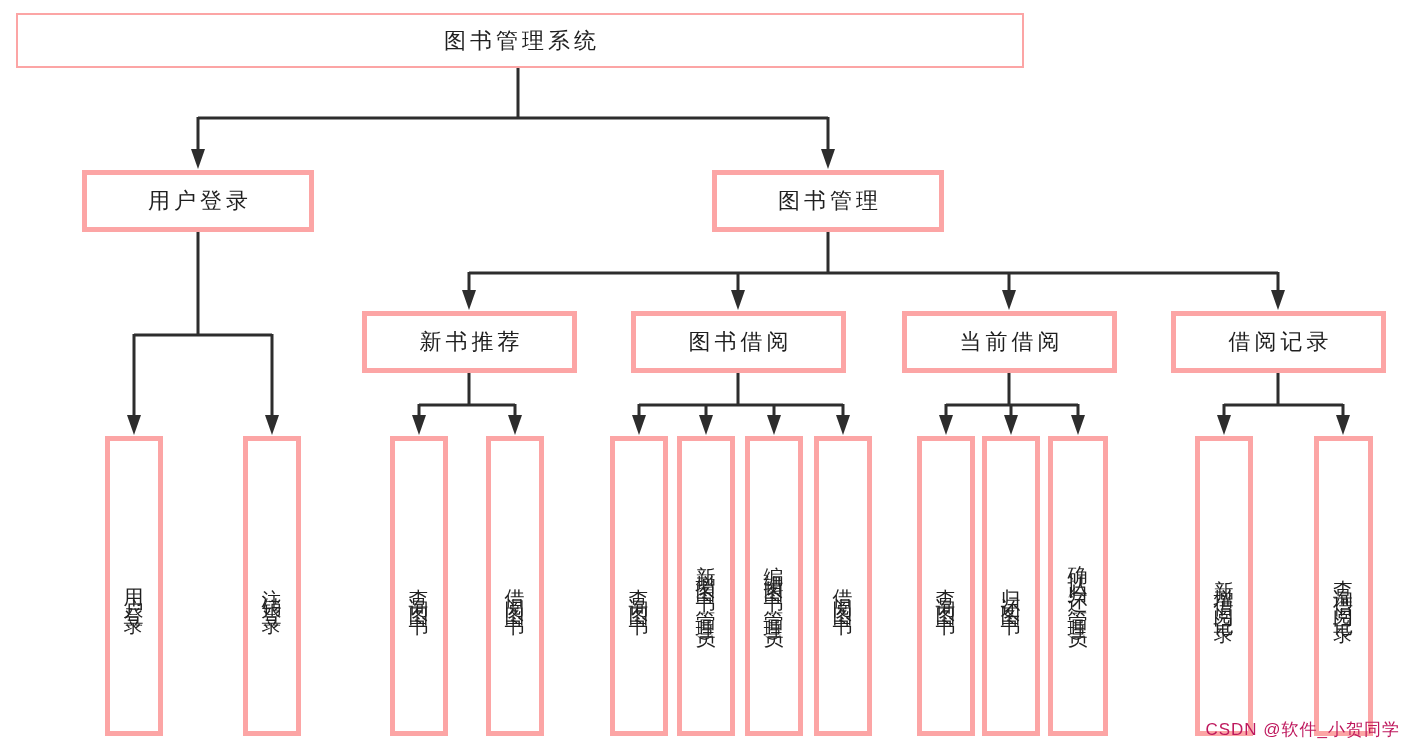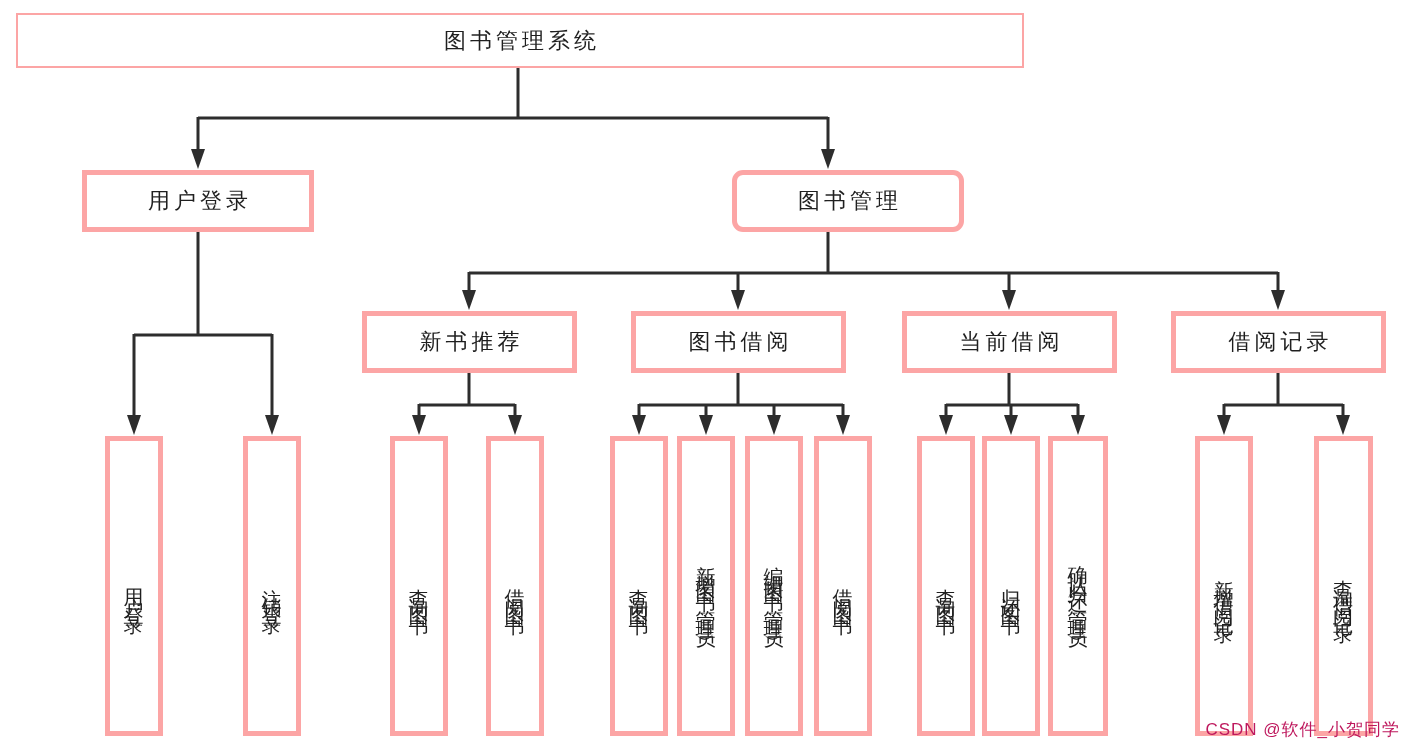--- a/index.html
+++ b/index.html
@@ -52,21 +52,21 @@
     text-orientation: mixed;
     font-size: 20px;
     letter-spacing: 9px;
     margin-top: 9px; 
     color: #1f1f1f;
     line-height: 1;
   }
   
   #b-root      { left: 16px;   top: 13px;  width: 1008px; height: 55px; border-width: 2px; }
   #b-userlogin { left: 82px;   top: 170px; width: 232px;  height: 62px; }
-  #b-bookmgmt  { left: 732px;  top: 170px; width: 232px;  height: 62px; border-radius: 11px; }
+  #b-bookmgmt  { left: 712px;  top: 170px; width: 232px;  height: 62px; }
   
   #b-newrec    { left: 362px;  top: 311px; width: 215px;  height: 62px; }
   #b-borrow    { left: 631px;  top: 311px; width: 215px;  height: 62px; }
   #b-current   { left: 902px;  top: 311px; width: 215px;  height: 62px; }
   #b-records   { left: 1171px; top: 311px; width: 215px;  height: 62px; }
   
   .leaf { top: 436px; width: 58px; height: 300px; }
   #l1  { left: 105px; }
   #l2  { left: 243px; }
   #l3  { left: 390px; }

